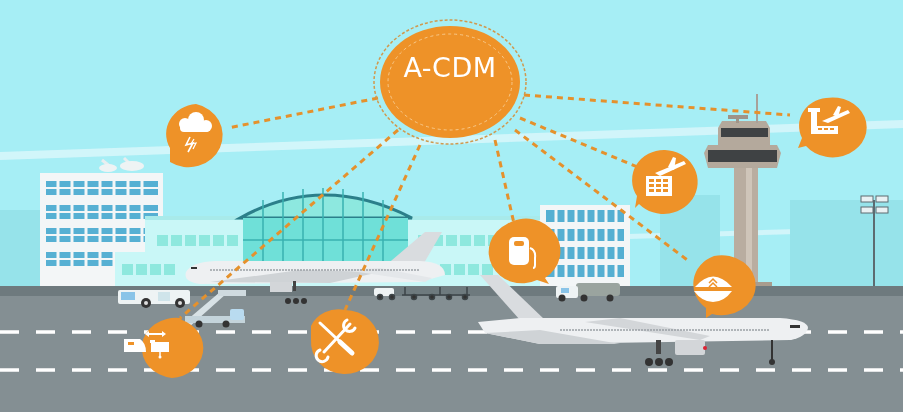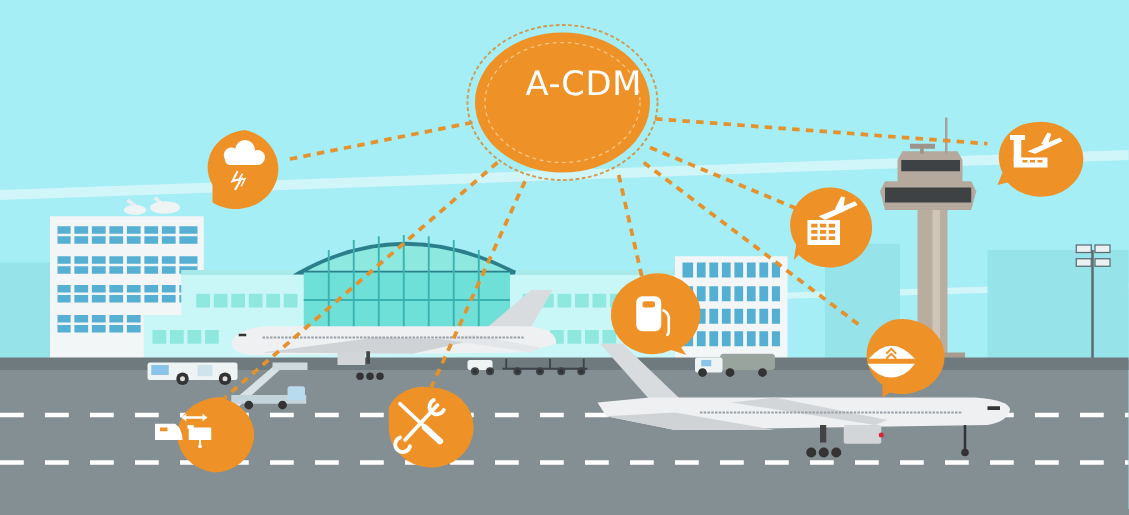--- a/index.html
+++ b/index.html
@@ -1,19 +1,19 @@
 <!DOCTYPE html>
 <html><head>
 <meta charset="utf-8">
 <style>
   html, body { margin:0; padding:0; }
   body { width:903px; height:412px; overflow:hidden; background:#a6eef5; font-family:"Liberation Sans", sans-serif; }
   #scene { position:relative; width:903px; height:412px; }
   svg { position:absolute; left:0; top:0; }
-  .hub-label { position:absolute; left:395px; top:52px; width:144px; text-align:center; color:#ffffff; font-family:"DejaVu Sans", sans-serif; font-size:27px; letter-spacing:0.5px; }
+  .hub-label { position:absolute; left:378px; top:52px; width:144px; text-align:center; color:#ffffff; font-family:"DejaVu Sans", sans-serif; font-size:27px; letter-spacing:0.5px; }
 </style>
 </head>
 <body>
 
 <div id="scene">
 <svg width="903" height="412" viewBox="0 0 903 412" xmlns="http://www.w3.org/2000/svg">
 
   <g fill="#d6f6fb" opacity="0.9">
     <polygon points="0,152 903,120 903,128 0,160"></polygon>
     <polygon points="560,236 903,226 903,231 560,241"></polygon>

